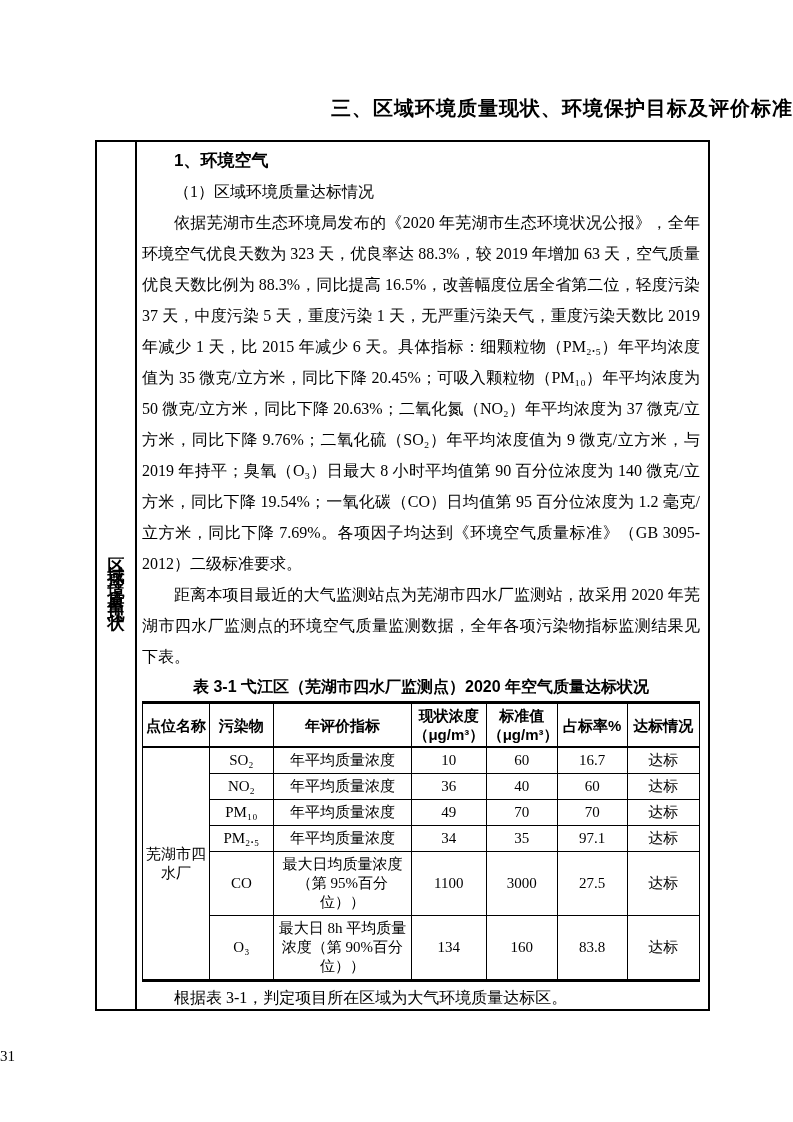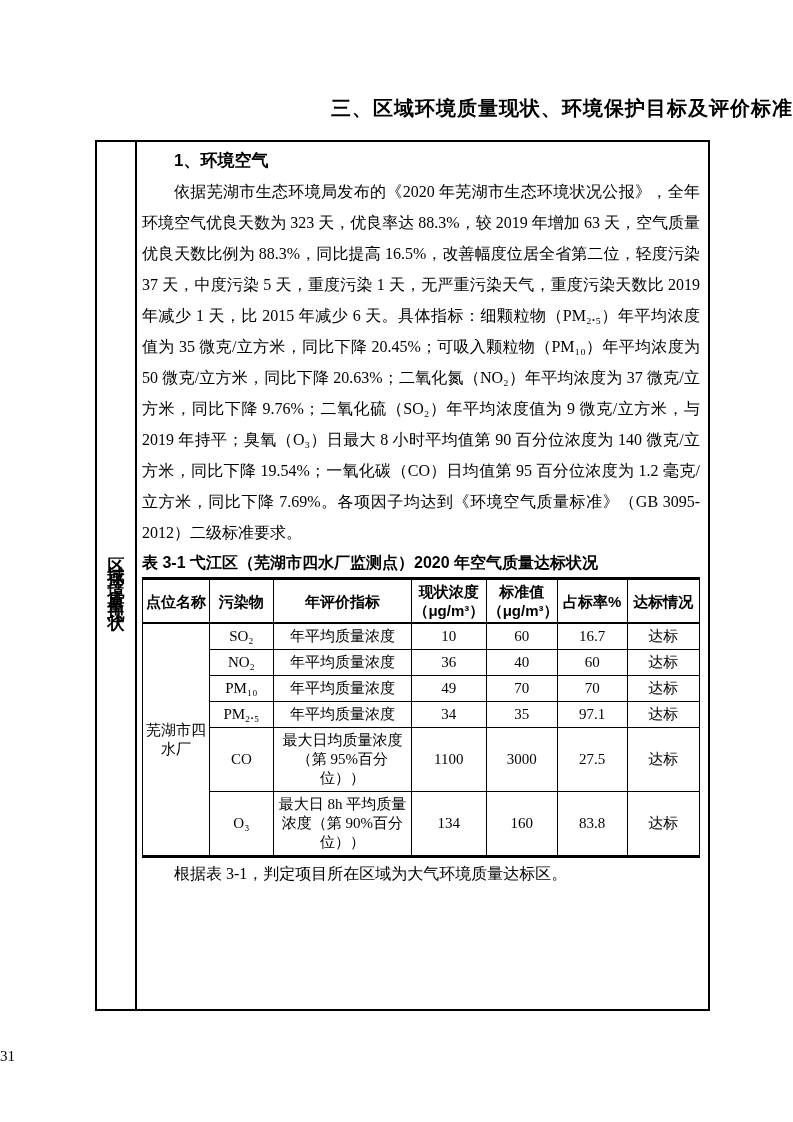--- a/index.html
+++ b/index.html
@@ -31,21 +31,21 @@
     overflow:hidden;
   }
   .h-air {
     font-family:"Liberation Sans","DejaVu Sans",sans-serif;
     font-weight:700; font-size:17px; margin:2px 0 0 0;
     text-indent:32px; line-height:30px;
   }
   .sub-line { text-indent:32px; margin:0; }
   .para { text-indent:32px; text-align:justify; margin:0; }
   .table-caption {
-    font-family:"Liberation Sans","DejaVu Sans",sans-serif;
+    text-align:center; font-family:"Liberation Sans","DejaVu Sans",sans-serif;
     font-weight:700; font-size:16px; line-height:26px; margin-top:2px;
   }
   table.aq {
     width:100%; border-collapse:collapse; table-layout:fixed;
     border-top:3px solid #000; border-bottom:3px solid #000; margin-top:1px;
   }
   .aq th, .aq td {
     border:1px solid #000; text-align:center; vertical-align:middle;
     padding:3px 1px; font-size:15px; line-height:19px;
     overflow:hidden;
@@ -67,21 +67,23 @@
   <div class="doc-title">三、区域环境质量现状、环境保护目标及评价标准</div>
 
   <div class="doc-box">
 
     <div class="sidebar-cell">
       <div class="sidebar-label">区域环境质量现状</div>
     </div>
 
     <div class="content">
       <p class="h-air">1、环境空气</p>
+      <p class="sub-line">（1）区域环境质量达标情况</p>
       <p class="para">依据芜湖市生态环境局发布的《2020 年芜湖市生态环境状况公报》，全年环境空气优良天数为 323 天，优良率达 88.3%，较 2019 年增加 63 天，空气质量优良天数比例为 88.3%，同比提高 16.5%，改善幅度位居全省第二位，轻度污染 37 天，中度污染 5 天，重度污染 1 天，无严重污染天气，重度污染天数比 2019 年减少 1 天，比 2015 年减少 6 天。具体指标：细颗粒物（PM₂.₅）年平均浓度值为 35 微克/立方米，同比下降 20.45%；可吸入颗粒物（PM₁₀）年平均浓度为 50 微克/立方米，同比下降 20.63%；二氧化氮（NO₂）年平均浓度为 37 微克/立方米，同比下降 9.76%；二氧化硫（SO₂）年平均浓度值为 9 微克/立方米，与 2019 年持平；臭氧（O₃）日最大 8 小时平均值第 90 百分位浓度为 140 微克/立方米，同比下降 19.54%；一氧化碳（CO）日均值第 95 百分位浓度为 1.2 毫克/立方米，同比下降 7.69%。各项因子均达到《环境空气质量标准》（GB 3095-2012）二级标准要求。</p>
+      <p class="para">距离本项目最近的大气监测站点为芜湖市四水厂监测站，故采用 2020 年芜湖市四水厂监测点的环境空气质量监测数据，全年各项污染物指标监测结果见下表。</p>
 
       <div class="table-caption">表 3-1 弋江区（芜湖市四水厂监测点）2020 年空气质量达标状况</div>
 
       <table class="aq">
         <colgroup>
           <col style="width:12%">
           <col style="width:11.5%">
           <col style="width:24.8%">
           <col style="width:13.4%">
           <col style="width:12.8%">

